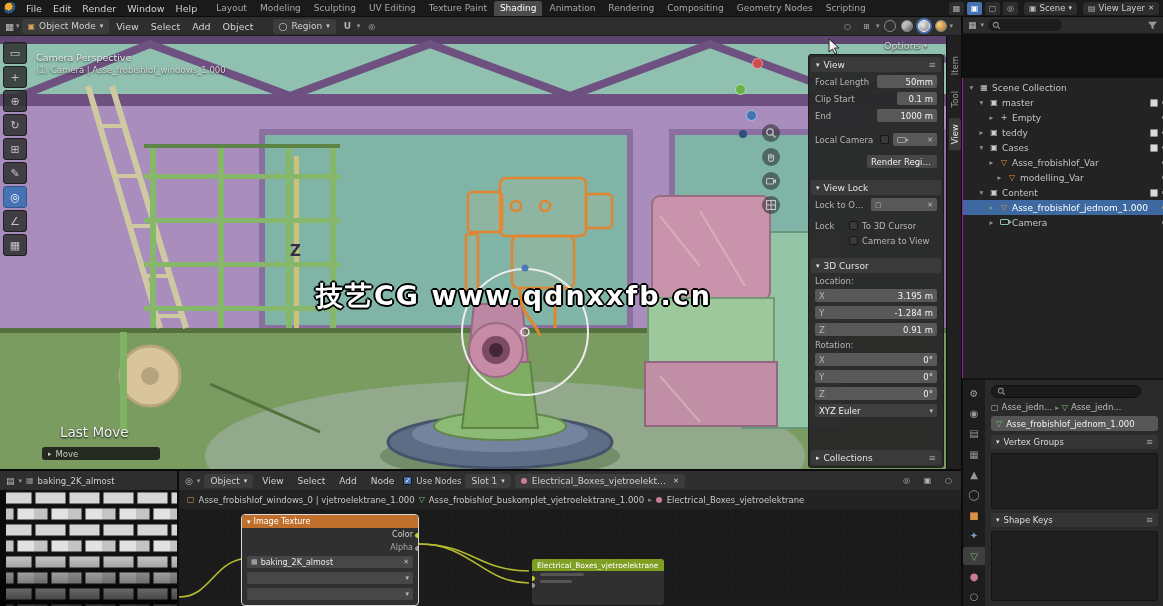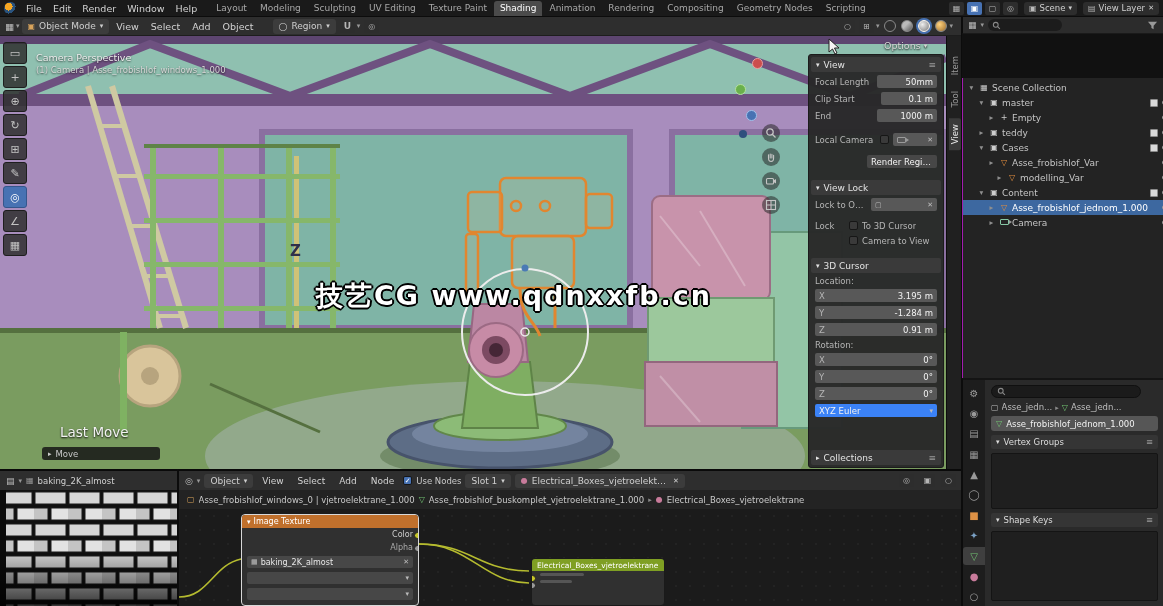--- a/index.html
+++ b/index.html
@@ -366,21 +366,21 @@
       <span class="hamb" data-name="panel-menu-icon" style="margin-left:auto;color:#9a9a9a"></span>
     </div>
     <div class="prow" data-name="focal-length-row">
       <span class="plabel grow trunc" data-name="focal-length-label">Focal Length</span>
       <span class="fld" data-name="focal-length-field" style="width:60px">
           <span class="val" data-name="focal-length-value">50mm</span>
         </span>
     </div>
     <div class="prow" data-name="clip-start-row">
       <span class="plabel grow trunc" data-name="clip-start-label">Clip Start</span>
-      <span class="fld" data-name="clip-start-field" style="width:56px">
+      <span class="fld" data-name="clip-start-field" style="width:40px">
           <span class="val" data-name="clip-start-value">0.1 m</span>
         </span>
     </div>
     <div class="prow" data-name="clip-end-row">
       <span class="plabel grow trunc" data-name="clip-end-label">End</span>
       <span class="fld" data-name="clip-end-field" style="width:60px">
           <span class="val" data-name="clip-end-value">1000 m</span>
         </span>
     </div>
     <div style="flex:0 0 5px"></div>
@@ -463,21 +463,21 @@
         <span class="val" data-name="cursor-rot-y-value">0°</span>
       </span>
     </div>
     <div class="prow" data-name="cursor-rot-z-row">
       <span class="fld grow" data-name="cursor-rot-z-field">
         <span data-name="axis-z-label" style="color:#b5b5b5">Z</span>
         <span class="val" data-name="cursor-rot-z-value">0°</span>
       </span>
     </div>
     <div class="prow" data-name="rotation-mode-row">
-      <span class="fld grow" data-name="rotation-mode-dropdown" style="background:#3b82f6">
+      <span class="fld grow" data-name="rotation-mode-dropdown" style="background:#404040">
         <span data-name="rotation-mode-value">XYZ Euler</span>
         <span class="chev" data-name="chevron-down-icon" style="margin-left:auto;font-size:7px;color:#bbb"></span>
       </span>
     </div>
     <div class="grow"></div>
     <div class="phdr" data-name="collections-panel-header">
       <span class="chevr" data-name="chevron-right-icon" style="font-size:7px"></span>
       <span data-name="collections-title">Collections</span>
       <span class="hamb" data-name="panel-menu-icon" style="margin-left:auto;color:#9a9a9a"></span>
     </div>

